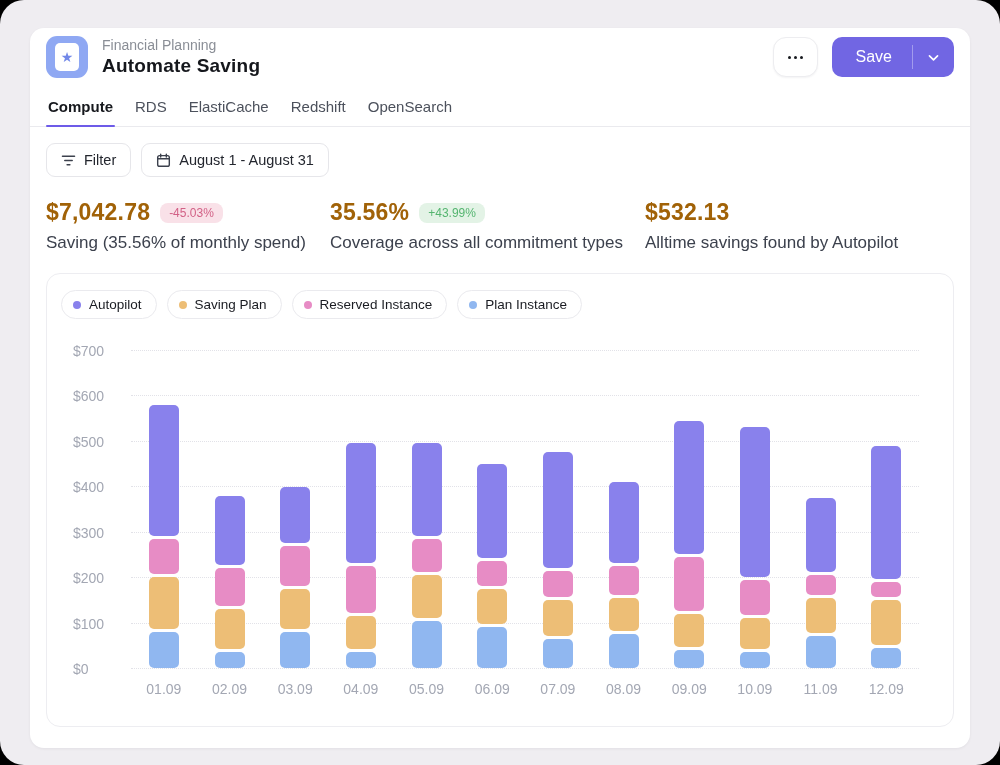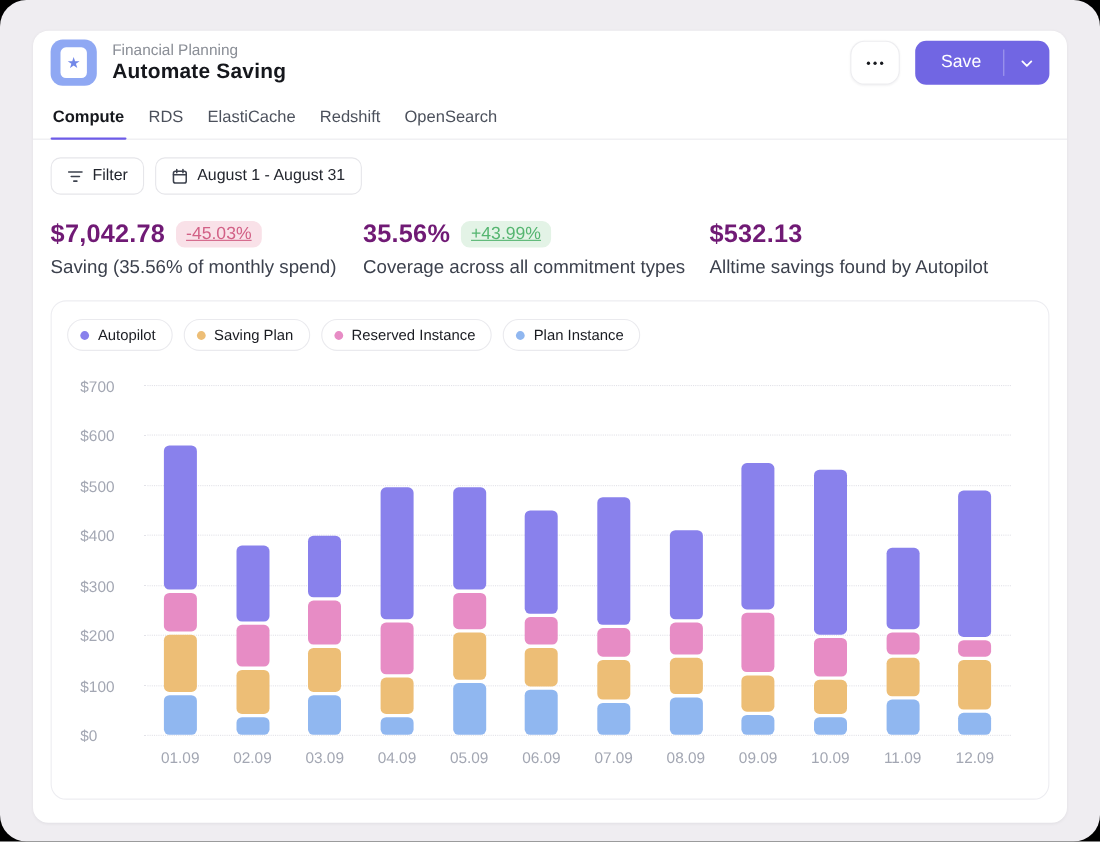--- a/index.html
+++ b/index.html
@@ -79,22 +79,22 @@
     font-size:14.5px; font-weight:500; color:#23262e; cursor:pointer;
     font-family:"Liberation Sans", sans-serif;
   }
   .tool-btn svg { flex:0 0 auto; }
   
   .stats { display:flex; padding:22px 16px 0 16px; }
   .stat { }
   .stat:nth-child(1){ width:284px; }
   .stat:nth-child(2){ width:315px; }
   .stat-top { display:flex; align-items:center; gap:10px; }
-  .stat-value { font-size:23px; font-weight:700; color:#701a75; letter-spacing:.2px; }
-  .badge { font-size:16px; padding:3px 9px; border-radius:8px;text-decoration:underline; }
+  .stat-value { font-size:23px; font-weight:700; color:#a16207; letter-spacing:.2px; }
+  .badge { font-size:12px; padding:3px 9px; border-radius:8px; }
   .badge.negative { background:#f9e1e8; color:#d26186; }
   .badge.positive { background:#e3f3e6; color:#55b570; }
   .stat-caption { margin-top:7px; font-size:17px; color:#3c414d; }
   
   .chart-card {
     margin:20px 16px 0 16px;
     border:1px solid #ededf1; border-radius:14px;
     padding:16px 14px 18px 14px;
     height:454px;
   }

